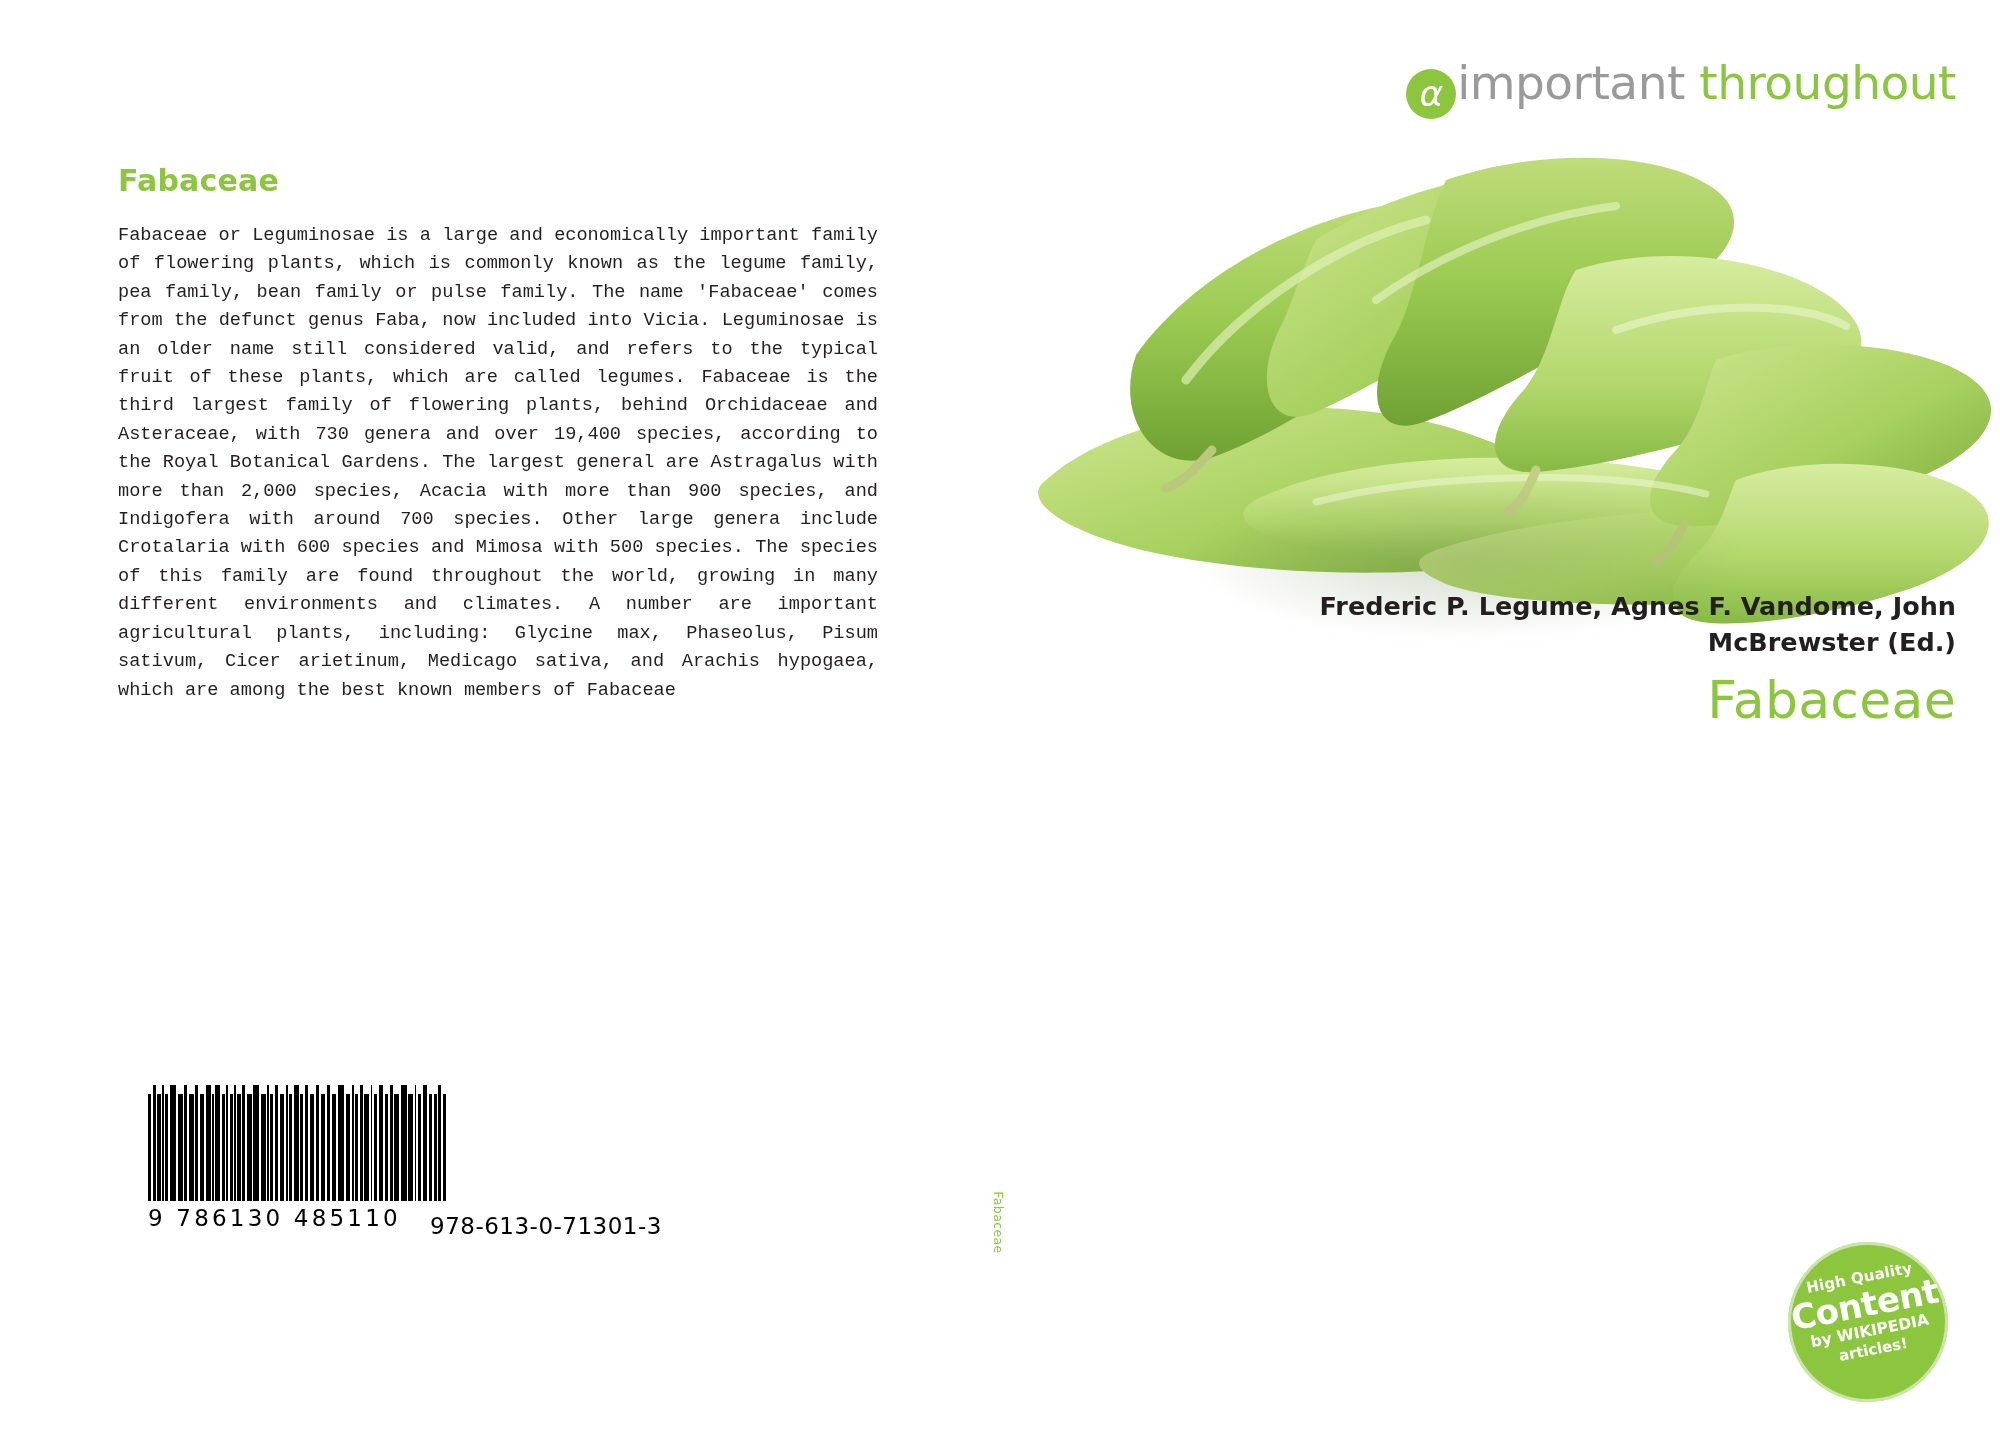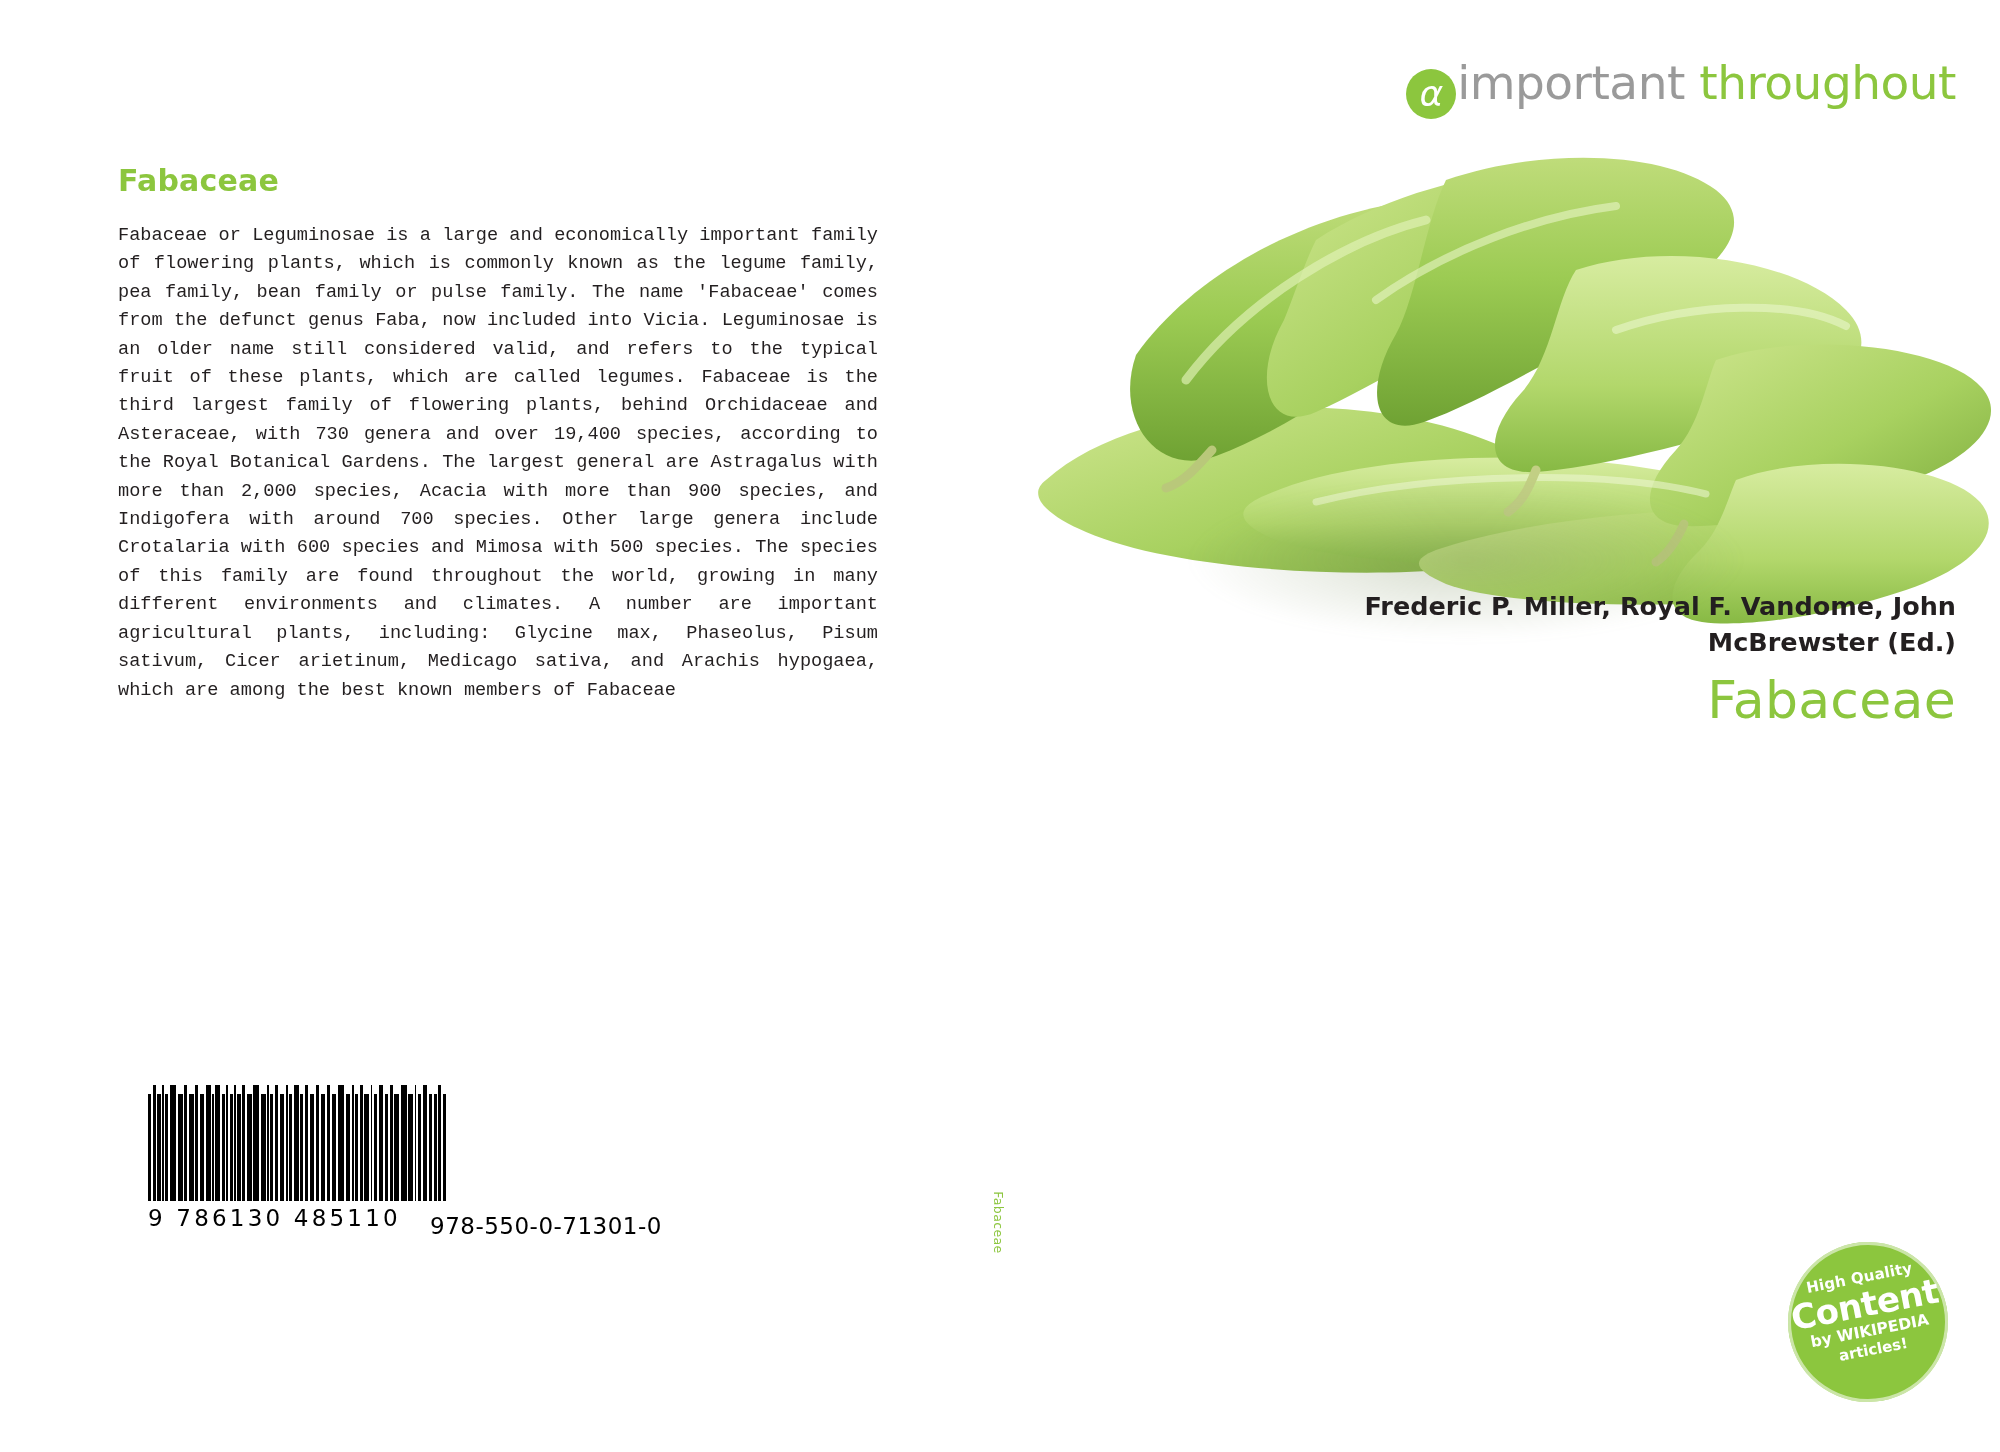--- a/index.html
+++ b/index.html
@@ -338,21 +338,21 @@
           <i style="width: 1.96335px; background: transparent;"></i>
           <i class="short" style="width: 3.9267px;"></i>
           <i style="width: 1.96335px; background: transparent;"></i>
           <i style="width: 3.9267px;"></i>
           <i style="width: 1.96335px; background: transparent;"></i>
           <i class="short" style="width: 3.9267px;"></i>
           <i style="width: 1.96335px; background: transparent;"></i>
         </div>
       <div class="barcode-digits">9 786130 485110</div>
     </div>
-    <div class="isbn-text">978-550-0-71301-0</div>
+    <div class="isbn-text">978-613-0-71301-3</div>
   </div>
 
   <div class="spine">
     <div class="spine-text">Fabaceae</div>
   </div>
 
   <div class="front-cover">
 
     <div class="publisher">
       <span class="alpha-a">α</span><span>important</span> <span class="pub-word">throughout</span>
@@ -396,21 +396,21 @@
         <path d="M 360 150 C 430 100, 520 66, 600 56" stroke="#e8f5c6" stroke-width="8" fill="none" opacity="0.6" stroke-linecap="round"></path>
         <path d="M 600 180 C 680 152, 780 150, 830 176" stroke="#eaf7cc" stroke-width="8" fill="none" opacity="0.6" stroke-linecap="round"></path>
         <path d="M 300 352 C 420 322, 600 320, 690 344" stroke="#eef8d6" stroke-width="7" fill="none" opacity="0.55" stroke-linecap="round"></path>
 
         <path d="M 196 300 C 180 318, 168 332, 150 338" stroke="#b9c87a" stroke-width="9" fill="none" stroke-linecap="round"></path>
         <path d="M 520 320 C 512 340, 506 352, 492 362" stroke="#c2cf84" stroke-width="9" fill="none" stroke-linecap="round"></path>
         <path d="M 668 374 C 660 392, 652 404, 640 412" stroke="#b9c87a" stroke-width="9" fill="none" stroke-linecap="round"></path>
       </svg>
     </div>
 
-    <div class="authors">Frederic P. Miller, Royal F. Vandome, John McBrewster (Ed.)</div>
+    <div class="authors">Frederic P. Legume, Agnes F. Vandome, John McBrewster (Ed.)</div>
     <div class="front-title">Fabaceae</div>
 
     <div class="seal">
       <div class="l1">High Quality</div>
       <div class="l2">Content</div>
       <div class="l3">by WIKIPEDIA</div>
       <div class="l4">articles!</div>
     </div>
   </div>
 </div>

